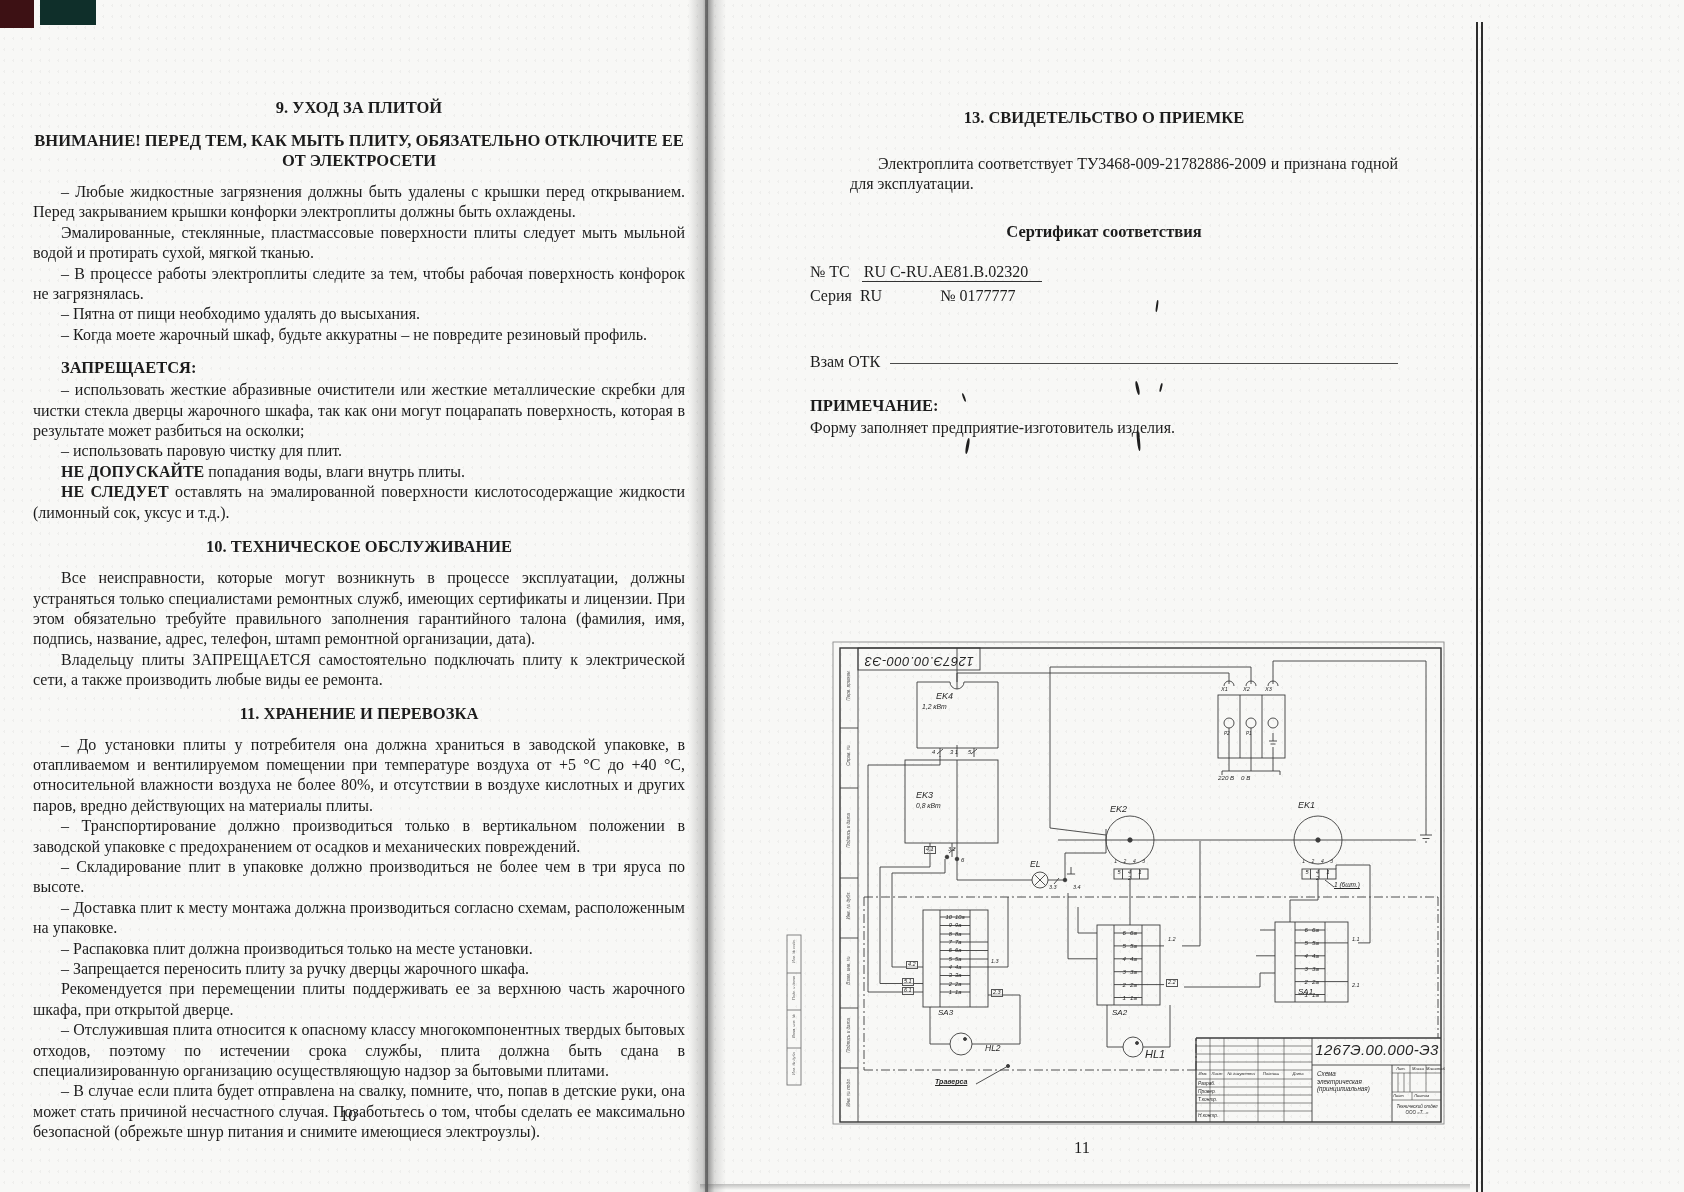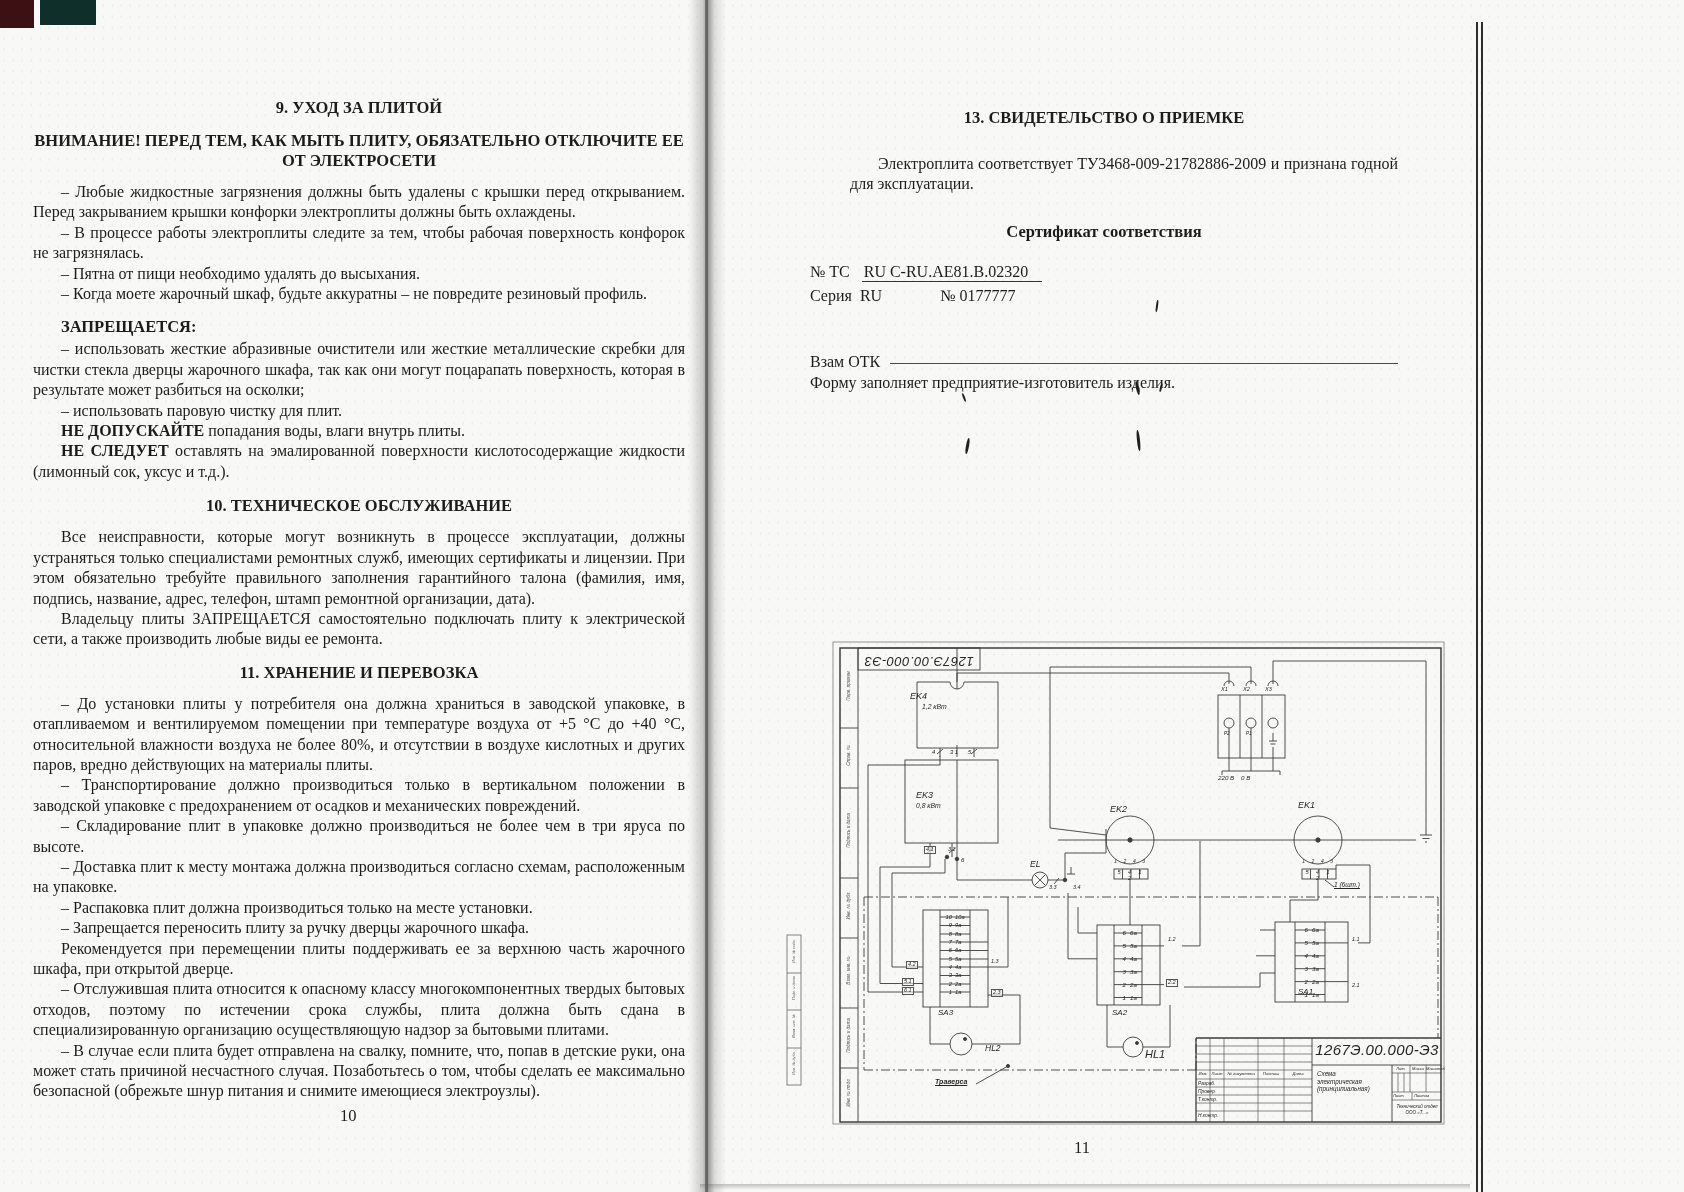--- a/index.html
+++ b/index.html
@@ -58,20 +58,21 @@
 <div class="speck" style="left:1136px;top:381px;width:3px;height:14px;transform:rotate(-12deg);"></div>
 <div class="speck" style="left:1160px;top:383px;width:2px;height:9px;transform:rotate(14deg);"></div>
 <div class="speck" style="left:963px;top:393px;width:2px;height:9px;transform:rotate(-20deg);"></div>
 <div class="speck" style="left:966px;top:438px;width:3px;height:16px;transform:rotate(10deg);"></div>
 <div class="speck" style="left:1137px;top:430px;width:3px;height:21px;transform:rotate(-6deg);"></div>
 
 <div class="pagecol" style="left:33px;top:98px;width:652px;">
   <div class="hsec">9. УХОД ЗА ПЛИТОЙ</div>
   <div class="hsec" style="margin:13px 0 11px;">ВНИМАНИЕ! ПЕРЕД ТЕМ, КАК МЫТЬ ПЛИТУ, ОБЯЗАТЕЛЬНО ОТКЛЮЧИТЕ ЕЕ ОТ ЭЛЕКТРОСЕТИ</div>
   <p>– Любые жидкостные загрязнения должны быть удалены с крышки перед открыванием. Перед закрыванием крышки конфорки электроплиты должны быть охлаждены.</p>
+  <p>Эмалированные, стеклянные, пластмассовые поверхности плиты следует мыть мыльной водой и протирать сухой, мягкой тканью.</p>
   <p>– В процессе работы электроплиты следите за тем, чтобы рабочая поверхность конфорок не загрязнялась.</p>
   <p>– Пятна от пищи необходимо удалять до высыхания.</p>
   <p>– Когда моете жарочный шкаф, будьте аккуратны – не повредите резиновый профиль.</p>
   <div class="subh" style="margin:13px 0 2px;">ЗАПРЕЩАЕТСЯ:</div>
   <p>– использовать жесткие абразивные очистители или жесткие металлические скребки для чистки стекла дверцы жарочного шкафа, так как они могут поцарапать поверхность, которая в результате может разбиться на осколки;</p>
   <p>– использовать паровую чистку для плит.</p>
   <p><span class="lead">НЕ ДОПУСКАЙТЕ</span><span> попадания воды, влаги внутрь плиты.</span></p>
   <p><span class="lead">НЕ СЛЕДУЕТ</span><span> оставлять на эмалированной поверхности кислотосодержащие жидкости (лимонный сок, уксус и т.д.).</span></p>
   <div class="hsec" style="margin:14px 0 11px;">10. ТЕХНИЧЕСКОЕ ОБСЛУЖИВАНИЕ</div>
   <p>Все неисправности, которые могут возникнуть в процессе эксплуатации, должны устраняться только специалистами ремонтных служб, имеющих сертификаты и лицензии. При этом обязательно требуйте правильного заполнения гарантийного талона (фамилия, имя, подпись, название, адрес, телефон, штамп ремонтной организации, дата).</p>
@@ -98,20 +99,21 @@
     <span class="underlined-val">RU C-RU.АЕ81.В.02320</span>
   </div>
   <div class="cert-line" style="margin-top:3px;">
     <span class="pre">Серия  RU</span>
     <span style="margin-left:54px;">№ 0177777</span>
   </div>
   <div class="stamp-row" style="margin-top:47px;">
     <span>Взам ОТК</span>
     <span class="fill-line"></span>
   </div>
+  <div class="hsec" style="text-align:left;margin-top:25px;">ПРИМЕЧАНИЕ:</div>
   <p style="text-indent:0;margin-top:2px;">Форму заполняет предприятие-изготовитель изделия.</p>
 </div>
 <div class="pageno" style="left:1074px;top:1138px;">11</div>
 
 <div class="schematic">
   <svg width="680" height="548" viewBox="0 0 680 548">
     <g stroke="#3c3c3c" fill="none" stroke-width="0.9">
 
       <rect x="53" y="47" width="611" height="482" stroke="#8a8a8a"></rect>
       <rect x="60" y="53" width="601" height="474" stroke-width="1.4" stroke="#333"></rect>
@@ -318,21 +320,21 @@
   <div class="sl rot90" style="left:34px;top:308px;width:70px;font-size:4.6px;color:#555;">Инв. № дубл.</div>
   <div class="sl rot90" style="left:34px;top:373px;width:70px;font-size:4.6px;color:#555;">Взам. инв. №</div>
   <div class="sl rot90" style="left:34px;top:438px;width:70px;font-size:4.6px;color:#555;">Подпись и дата</div>
   <div class="sl rot90" style="left:34px;top:495px;width:70px;font-size:4.6px;color:#555;">Инв. № подл.</div>
 
   <div class="sl rot90" style="left:-6px;top:354px;width:40px;font-size:3.8px;color:#666;">Инв. № подл.</div>
   <div class="sl rot90" style="left:-6px;top:391px;width:40px;font-size:3.8px;color:#666;">Подп. и дата</div>
   <div class="sl rot90" style="left:-6px;top:429px;width:40px;font-size:3.8px;color:#666;">Взам. инв. №</div>
   <div class="sl rot90" style="left:-6px;top:466px;width:40px;font-size:3.8px;color:#666;">Инв. № дубл.</div>
 
-  <div class="sl" style="left:130px;top:97px;font-size:9px;">EK4</div>
+  <div class="sl" style="left:156px;top:97px;font-size:9px;">EK4</div>
   <div class="sl" style="left:142px;top:108px;font-size:6.8px;">1,2 кВт</div>
   <div class="sl" style="left:152px;top:154px;font-size:5.8px;">4</div>
   <div class="sl pre" style="left:170px;top:154px;font-size:5.8px;">3 1</div>
   <div class="sl" style="left:188px;top:154px;font-size:5.8px;">5</div>
   <div class="sl" style="left:136px;top:196px;font-size:9px;">EK3</div>
   <div class="sl" style="left:136px;top:207px;font-size:6.8px;">0,8 кВт</div>
   <div class="sl tagbox" style="left:144px;top:251px;font-size:5.5px;">4.1</div>
   <div class="sl" style="left:168px;top:252px;font-size:5.5px;">3.2</div>
   <div class="sl" style="left:181px;top:262px;font-size:6px;">6</div>
 

